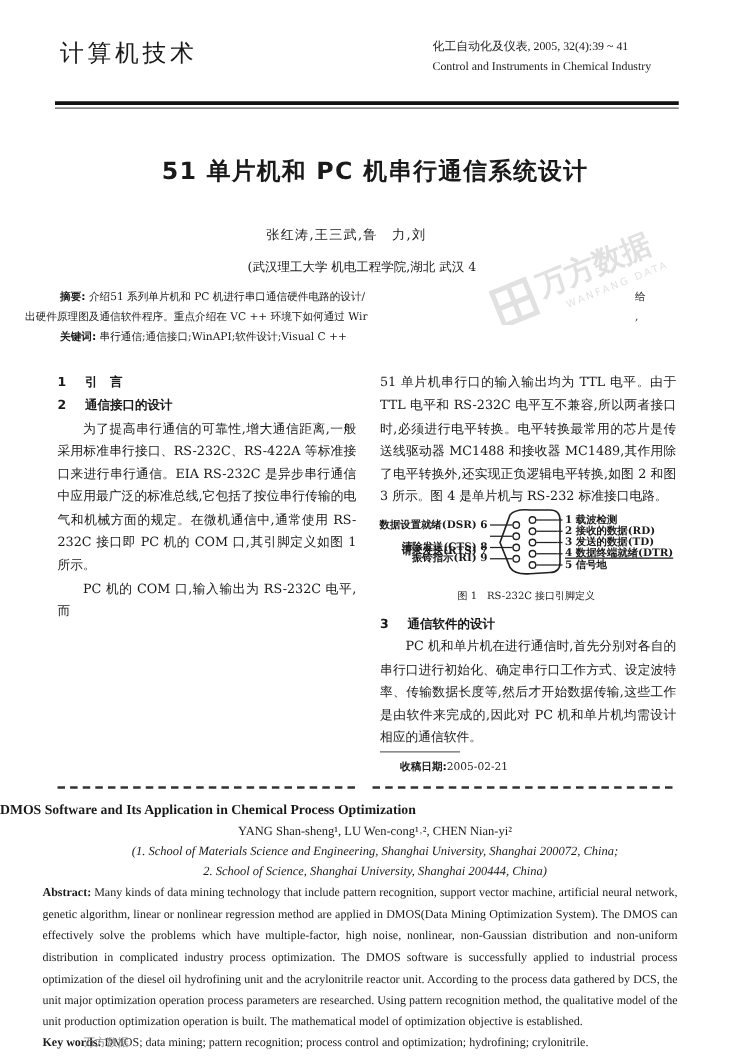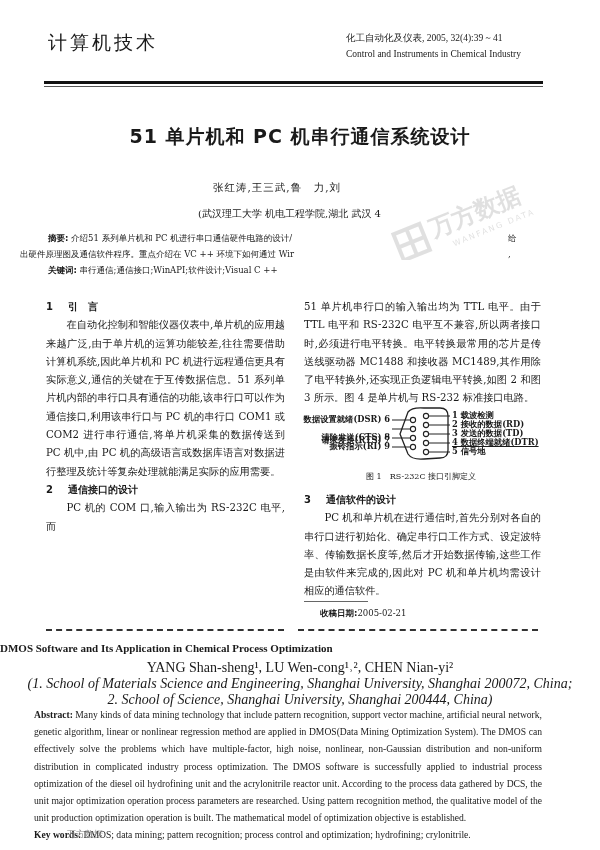--- a/index.html
+++ b/index.html
@@ -19,21 +19,21 @@
   .absline { font-size: 8.5px; line-height: 16px; }
   .absline b { font-family: "DejaVu Sans", sans-serif; font-weight: bold; }
   .meta b { font-family: "DejaVu Sans", sans-serif; font-weight: bold; }
   .col { font-size: 10.2px; line-height: 18.3px; text-align: justify; }
   .col p { margin: 0; }
   .indent { text-indent: 2em; }
   .sec { font-family: "DejaVu Sans", sans-serif; font-weight: bold; font-size: 10px; }
   .sec .num { display: inline-block; width: 22px; }
   .dash-rule { height: 0; border-top: 2px dashed #333; }
   .en-title { left: 0; width: 600px; top: 642px; text-align: left; font-weight: bold; font-family: "Liberation Serif", serif; font-size: 11px; }
-  .en-center { left: 0; width: 600px; text-align: center; font-family: "Liberation Serif", serif; font-size: 14px; }
+  .en-center { left: 0; width: 600px; text-align: center; font-family: "Liberation Serif", serif; font-size: 10px; }
   .en-abs { left: 34px; width: 508px; top: 706px; font-family: "Liberation Serif", serif; font-size: 9.6px; line-height: 17.2px; text-align: justify; }
   .en-abs b { font-weight: bold; }
   .wm-foot { left: 67px; top: 828px; font-size: 9px; color: #888; }
   
   .fig-label { font-size: 8.3px; white-space: nowrap; font-family: "DejaVu Serif", serif; }
   .fig-label.b { font-weight: bold; }
   .watermark { left: 385px; top: 170px; width: 150px; height: 90px; }
 </style>
 </head>
 <body>
@@ -75,24 +75,24 @@
   <div>
     <b>关键词:</b>
     <span>串行通信;通信接口;WinAPI;软件设计;Visual C ++</span>
   </div>
 </div>
 
 <div class="abs col" style="left:46px; top:298px; width:239px;">
   <div class="sec">
     <span class="num">1</span><span>引　言</span>
   </div>
-  <p class="indent">在自动化控制和智能仪器仪表中,单片机的应用越来越广泛,由于单片机的运算功能较差,往往需要借助计算机系统,因此单片机和 PC 机进行远程通信更具有实际意义,通信的关键在于互传数据信息。51 系列单片机内部的串行口具有通信的功能,该串行口可以作为通信接口,利用该串行口与 PC 机的串行口 COM1 或 COM2 进行串行通信,将单片机采集的数据传送到 PC 机中,由 PC 机的高级语言或数据库语言对数据进行整理及统计等复杂处理就能满足实际的应用需要。</p>
   <div class="sec">
     <span class="num">2</span><span>通信接口的设计</span>
   </div>
+  <p class="indent">为了提高串行通信的可靠性,增大通信距离,一般采用标准串行接口、RS-232C、RS-422A 等标准接口来进行串行通信。EIA RS-232C 是异步串行通信中应用最广泛的标准总线,它包括了按位串行传输的电气和机械方面的规定。在微机通信中,通常使用 RS-232C 接口即 PC 机的 COM 口,其引脚定义如图 1 所示。</p>
   <p class="indent">PC 机的 COM 口,输入输出为 RS-232C 电平,而</p>
 </div>
 
 <div class="abs col" style="left:304px; top:298px; width:237px;">
   <p>51 单片机串行口的输入输出均为 TTL 电平。由于 TTL 电平和 RS-232C 电平互不兼容,所以两者接口时,必须进行电平转换。电平转换最常用的芯片是传送线驱动器 MC1488 和接收器 MC1489,其作用除了电平转换外,还实现正负逻辑电平转换,如图 2 和图 3 所示。图 4 是单片机与 RS-232 标准接口电路。</p>
 </div>
 
 <div class="abs" style="left:300px; top:404px; width:280px; height:82px;">
   <svg class="abs" style="left:0; top:0;" width="280" height="60" viewBox="0 0 280 60">
 

